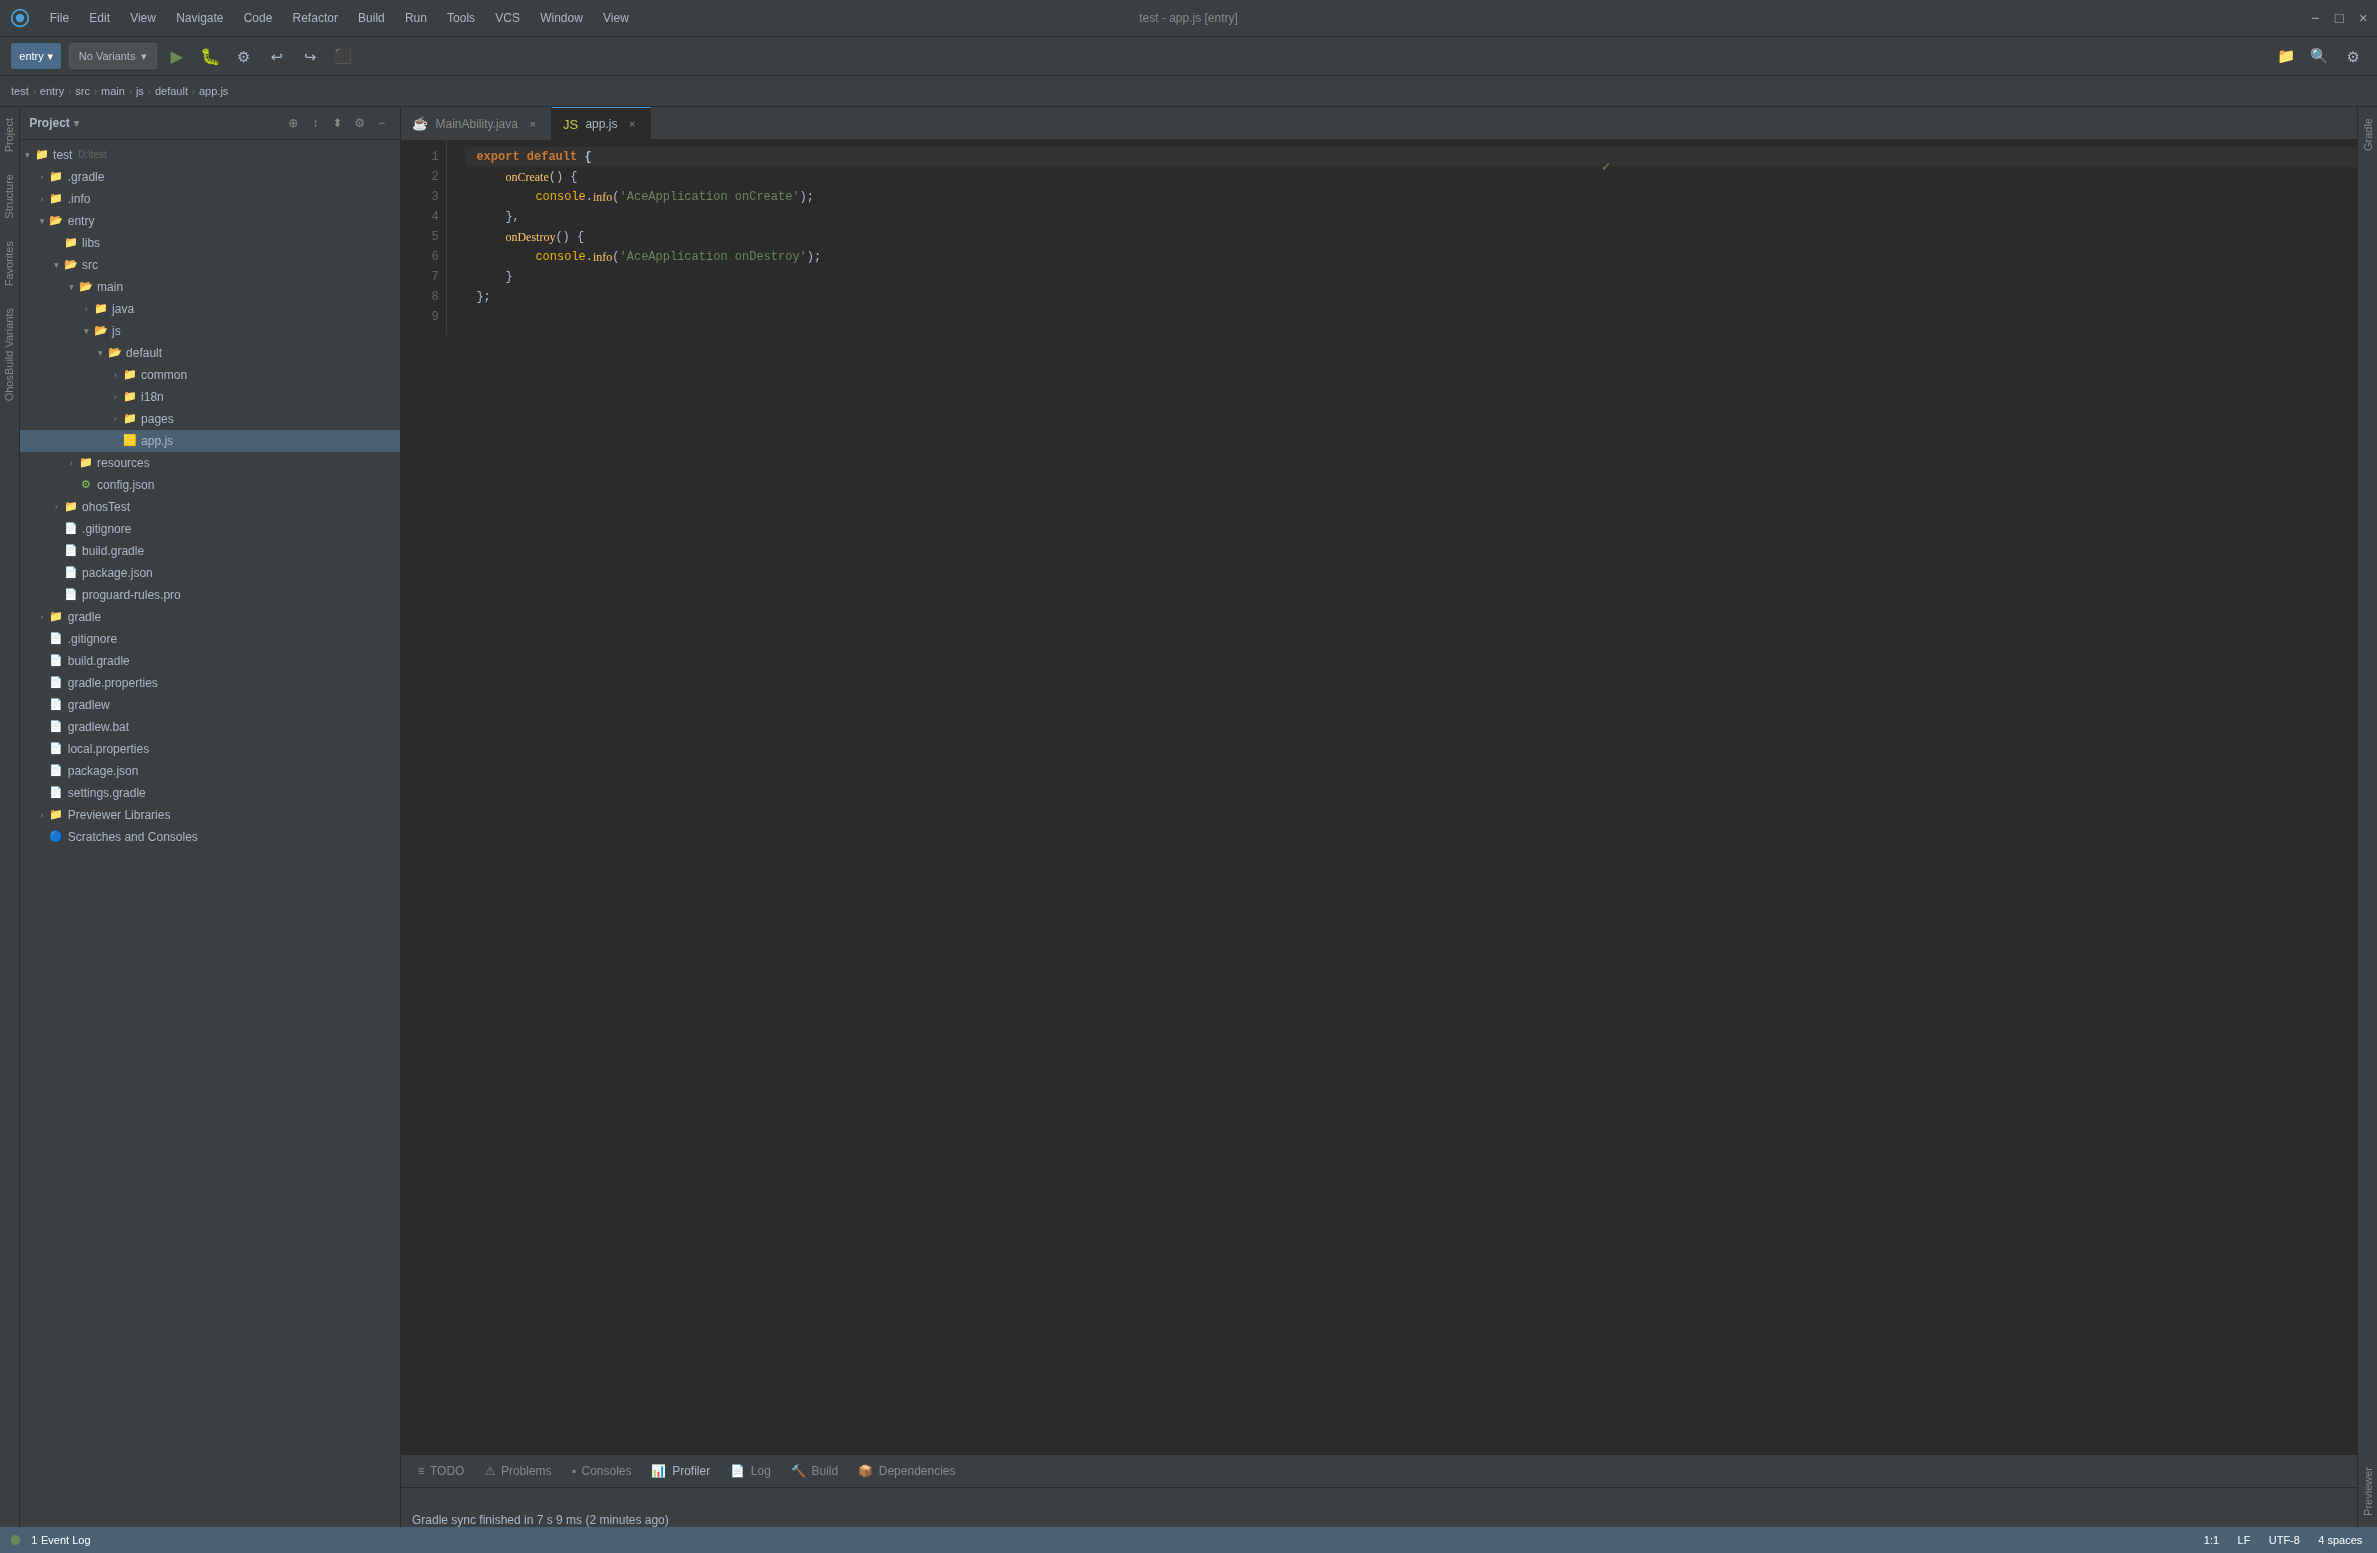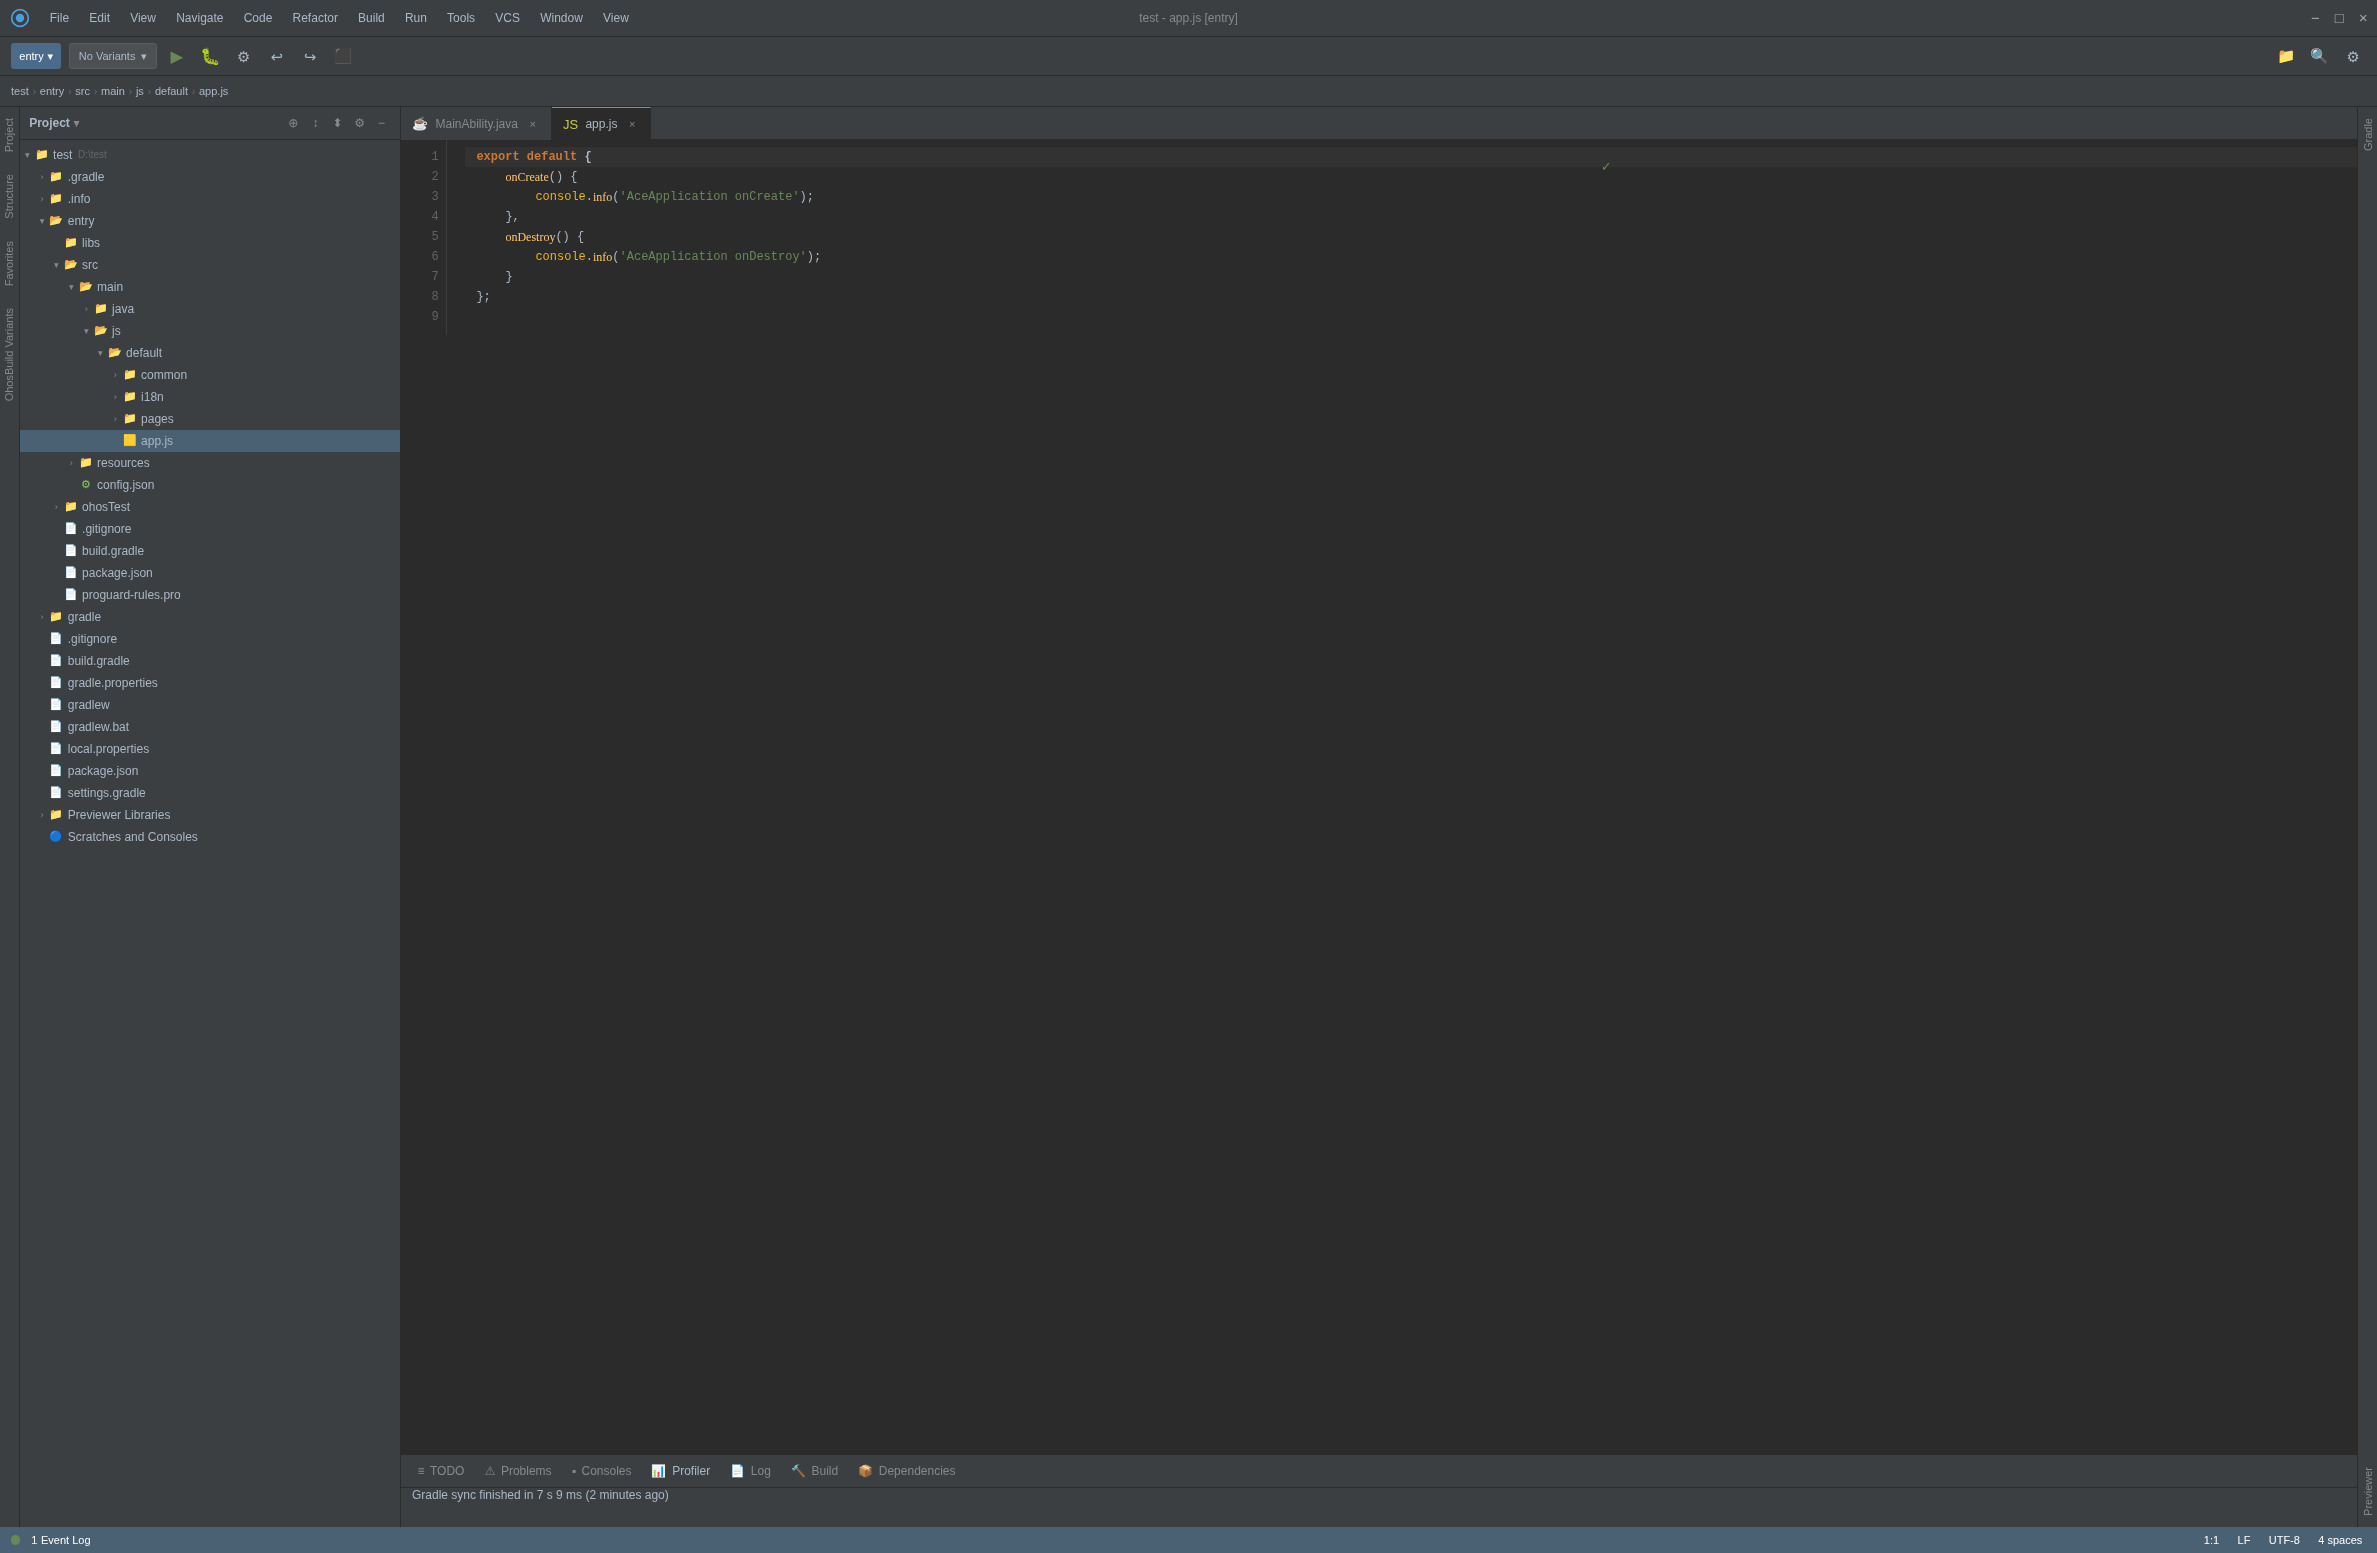--- a/index.html
+++ b/index.html
@@ -403,21 +403,21 @@
       cursor: pointer;
       border-radius: 2.8px;
       color: #888;
       font-size: 12px;
       height: 26px;
     }
     .bottom-tab.active { color: #a9b7c6; }
     .bottom-content {
       flex: 1;
       display: flex;
-      align-items: flex-start;
+      align-items: flex-end;
       padding: 0 11px;
       font-size: 12px;
       color: #a9b7c6;
       gap: 3.7px;
     }
 
     
     .status-bar {
       height: 26px;
       background: #4a6173;

